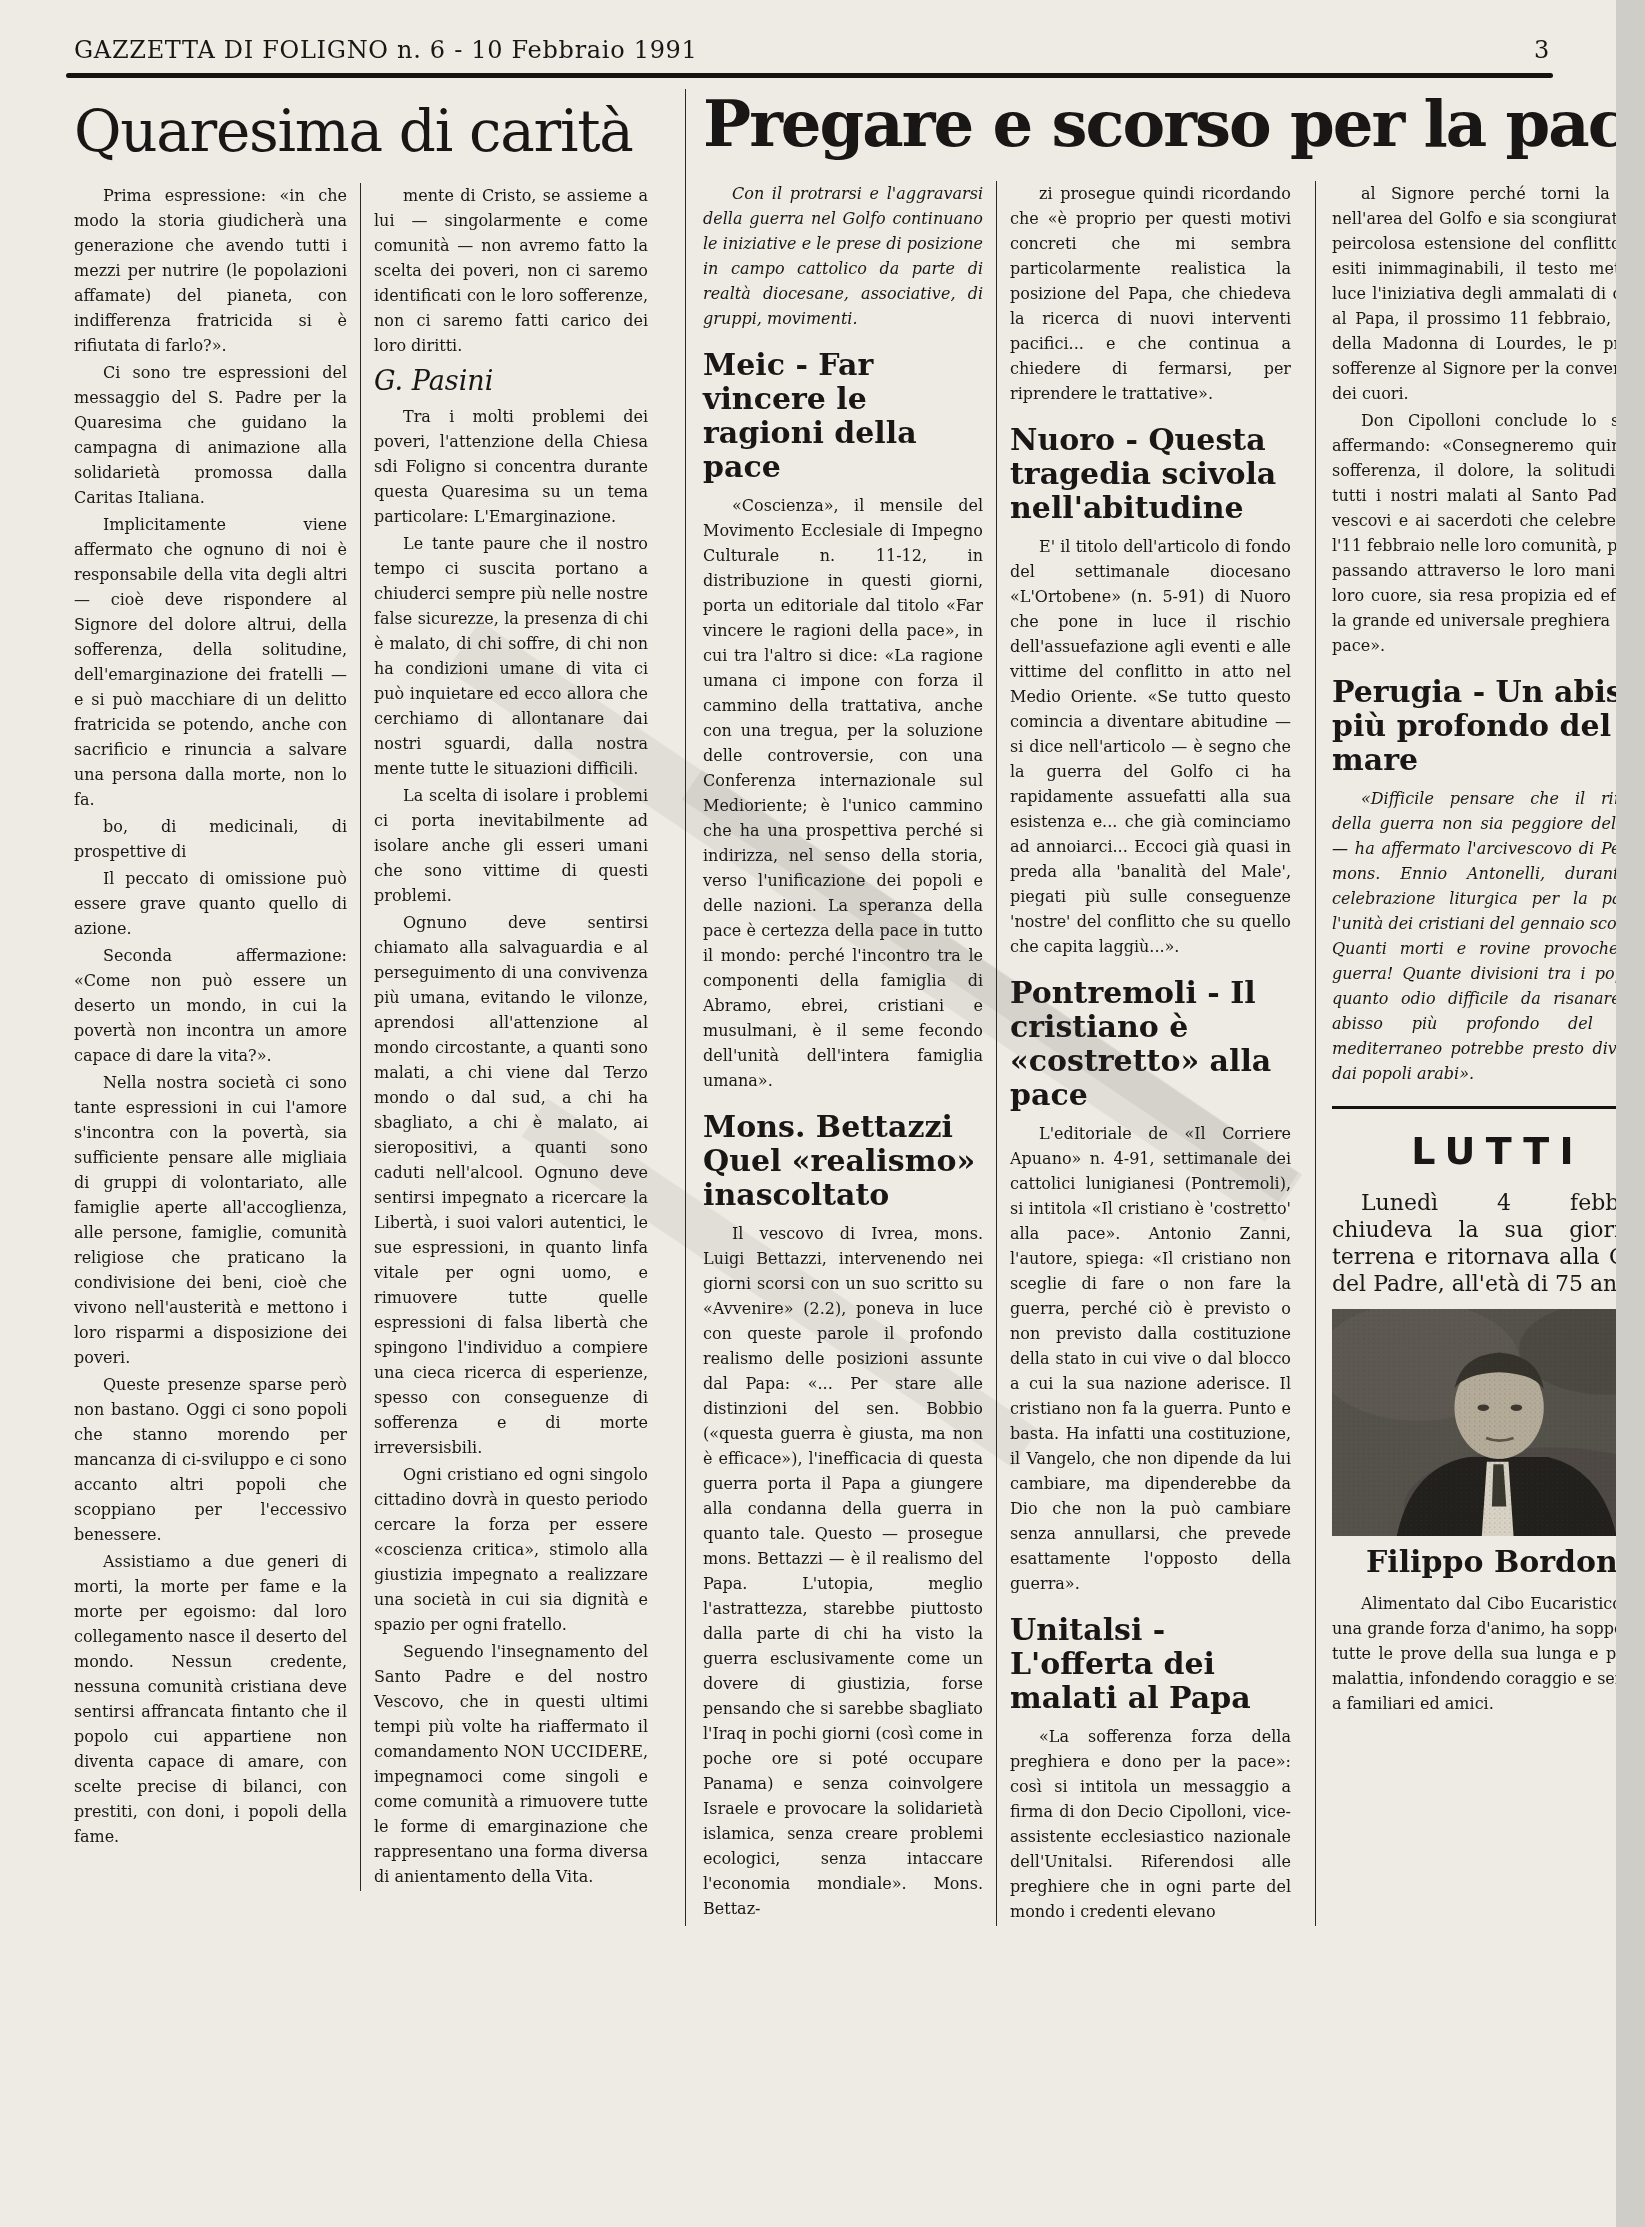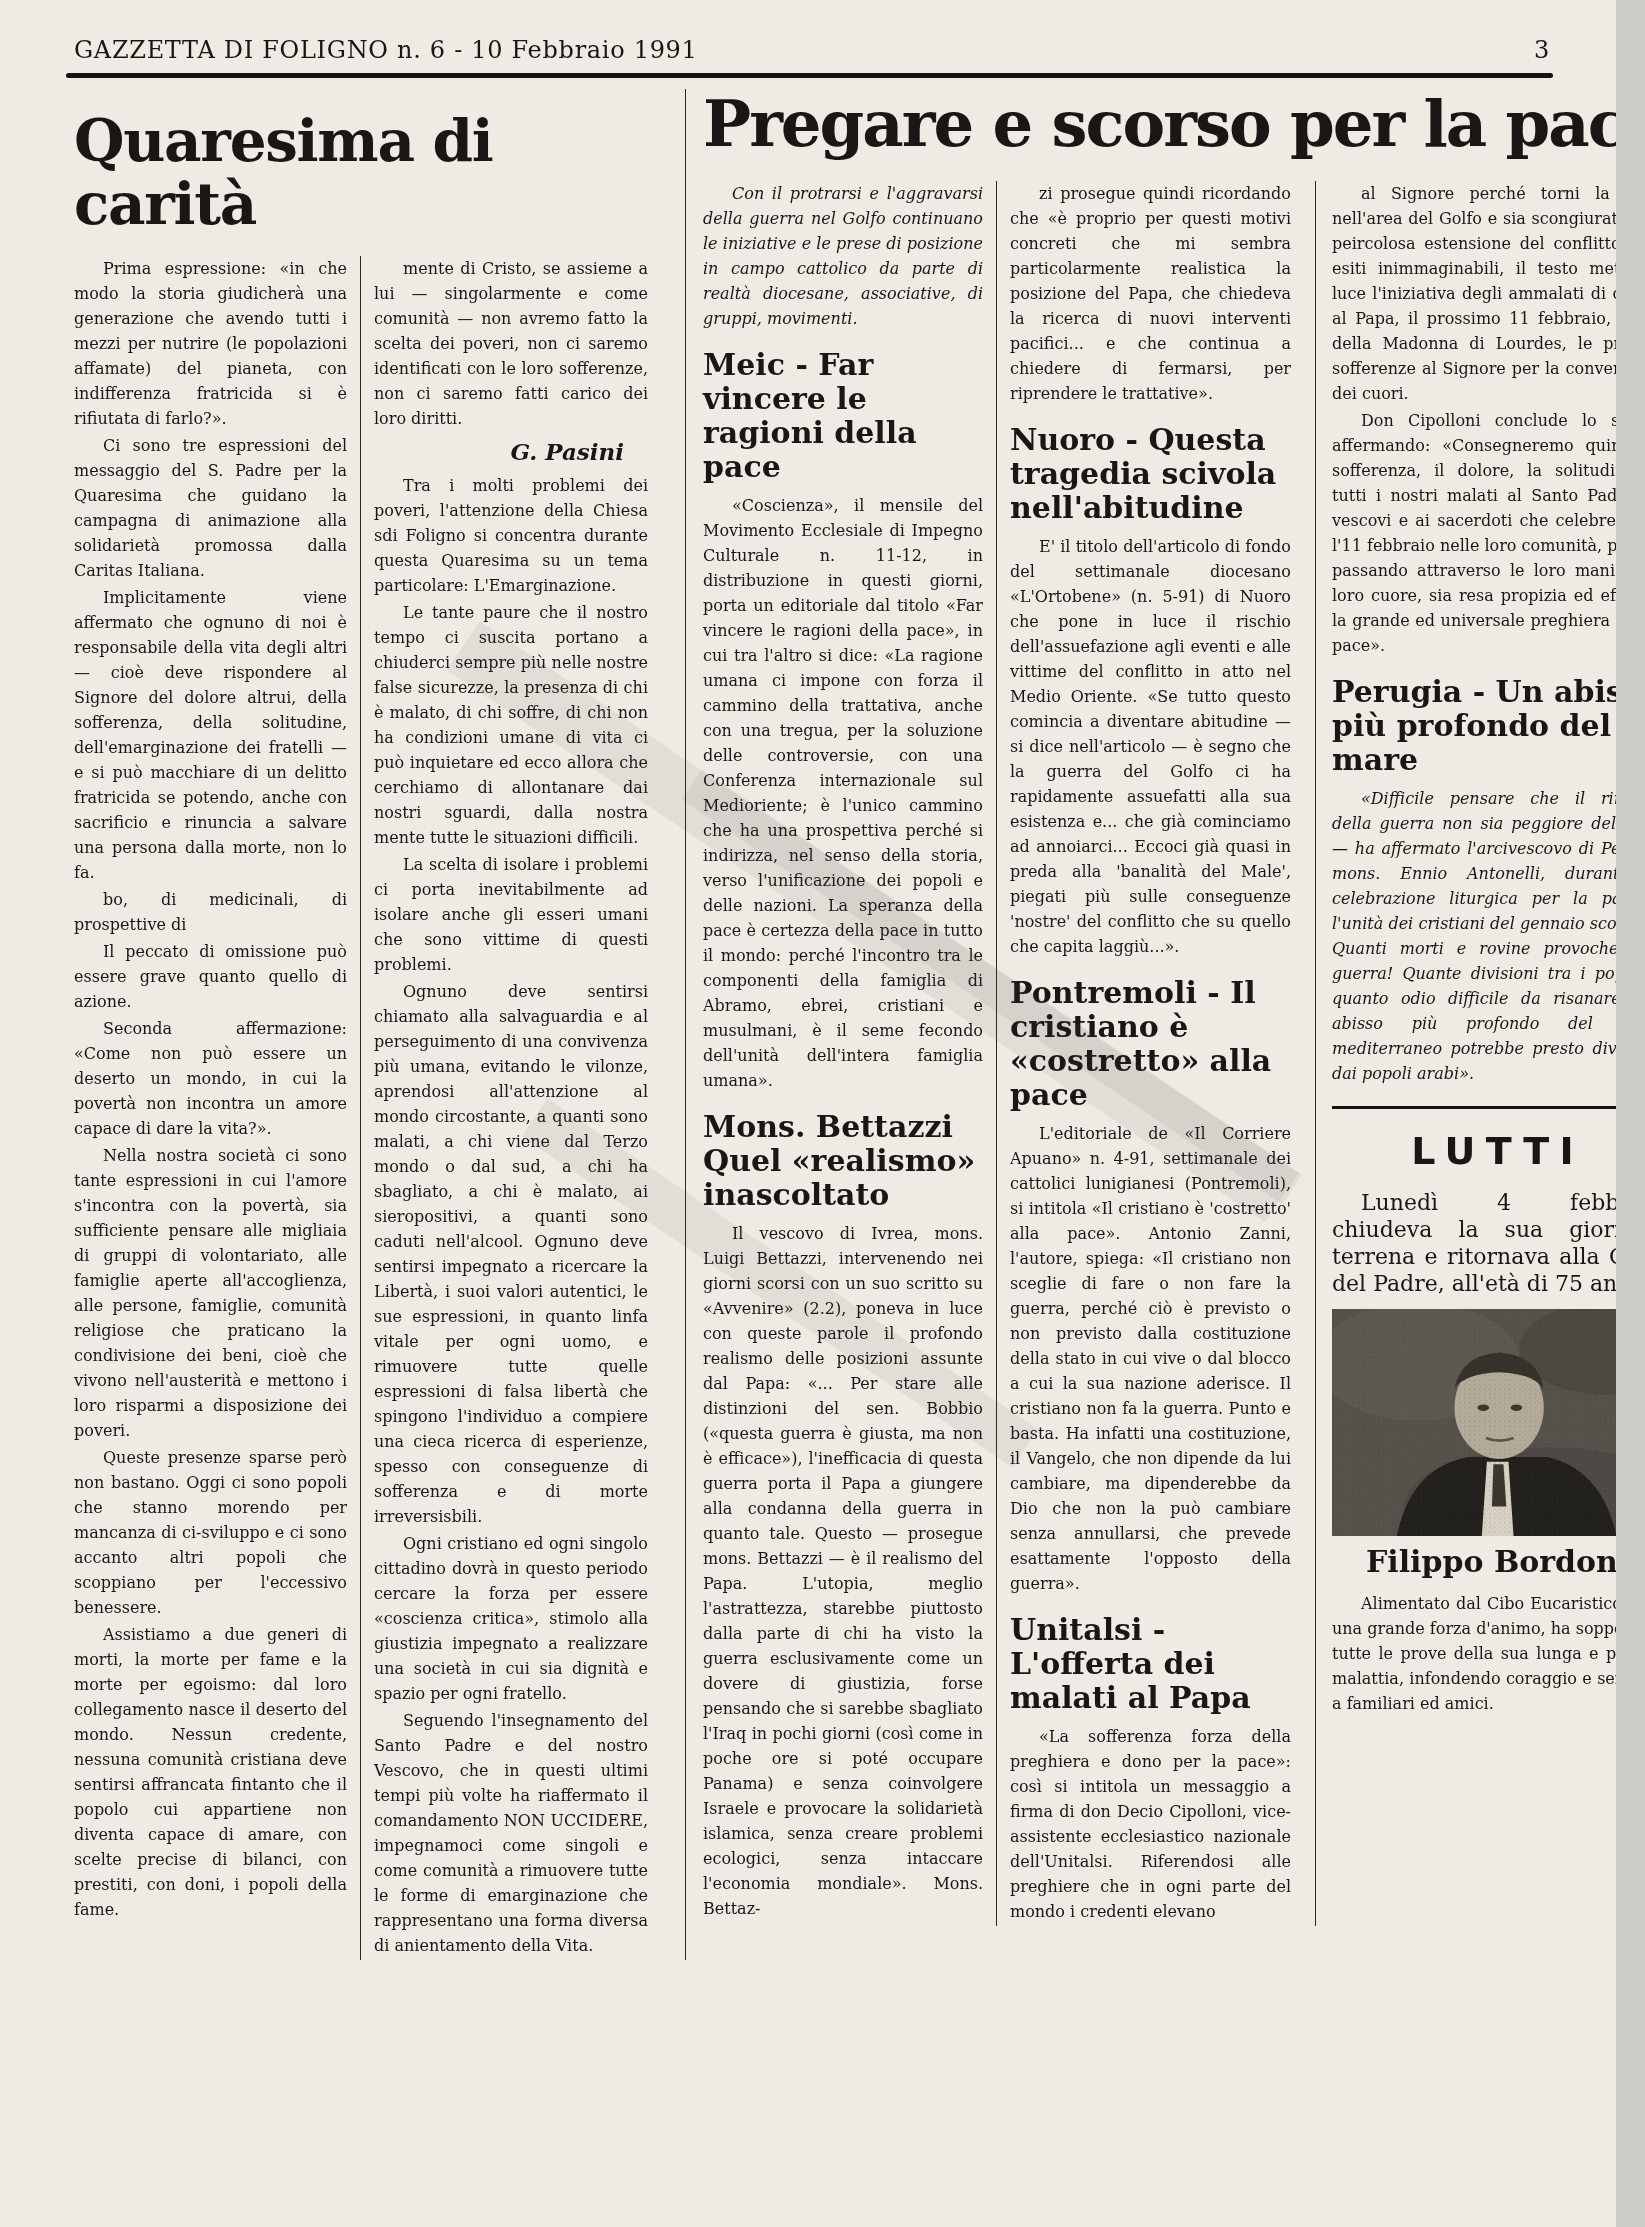--- a/index.html
+++ b/index.html
@@ -6,29 +6,29 @@
   .page{position:relative;width:1616px;height:2227px;background:#edebe4;color:#181715;
         font-family:"DejaVu Serif",serif;overflow:hidden;}
   
   .masthead{display:flex;justify-content:space-between;align-items:flex-end;
             padding:36px 66px 6.6px 74px;font-size:24px;letter-spacing:0.7px;}
   .rule-top{height:5.3px;background:#14130f;margin:2.6px 63px 0 66px;border-radius:2.6px;}
   
   .content{display:flex;padding:10.5px 63px 0 74px;}
   .left-block{width:612px;flex:none;border-right:1.3px solid #2a2925;padding-right:17px;box-sizing:border-box;}
   .right-block{flex:1;padding-left:17px;box-sizing:border-box;}
-  h1.q-title{font-size:58px;line-height:63px;font-weight:bold;letter-spacing:-1.3px;margin:21px 0 20px 0;}
+  h1.q-title{font-size:58px;line-height:63px;font-weight:normal;letter-spacing:-1.3px;margin:11px 0 20px 0;}
   .two-col{display:flex;}
   .q-col1{width:287px;box-sizing:border-box;padding-right:13px;border-right:1.3px solid #2a2925;}
   .q-col2{width:287px;box-sizing:border-box;padding-left:13px;}
   
   .it-p,.it-pi{font-size:16px;line-height:25px;text-align:justify;text-indent:29px;margin:0 0 2px 0;}
   .it-pi{font-style:italic;}
   .it-sub{font-size:30px;line-height:34px;font-weight:bold;margin:17px 0 9.2px 0;}
-  .it-sig{font-size:23px;font-style:italic;text-align:right;margin:6.6px 24px 8px 0;font-weight:bold;}
+  .it-sig{font-size:27px;font-style:italic;margin:6.6px 24px 8px 0;}
   
   h1.pace-title{font-size:64px;line-height:68px;font-weight:bold;letter-spacing:-2px;
                 white-space:nowrap;margin:1.3px 0 22.4px 0;}
   .pace-row{display:flex;}
   .pace-main{width:600px;flex:none;}
   .pace-cols{display:flex;}
   .pace-col1{width:294px;box-sizing:border-box;padding-right:13px;border-right:1.3px solid #2a2925;}
   .pace-col2{width:294px;box-sizing:border-box;padding-left:13px;}
   .pace-col3{flex:1;border-left:1.3px solid #2a2925;margin-left:12px;padding-left:16px;}
   

